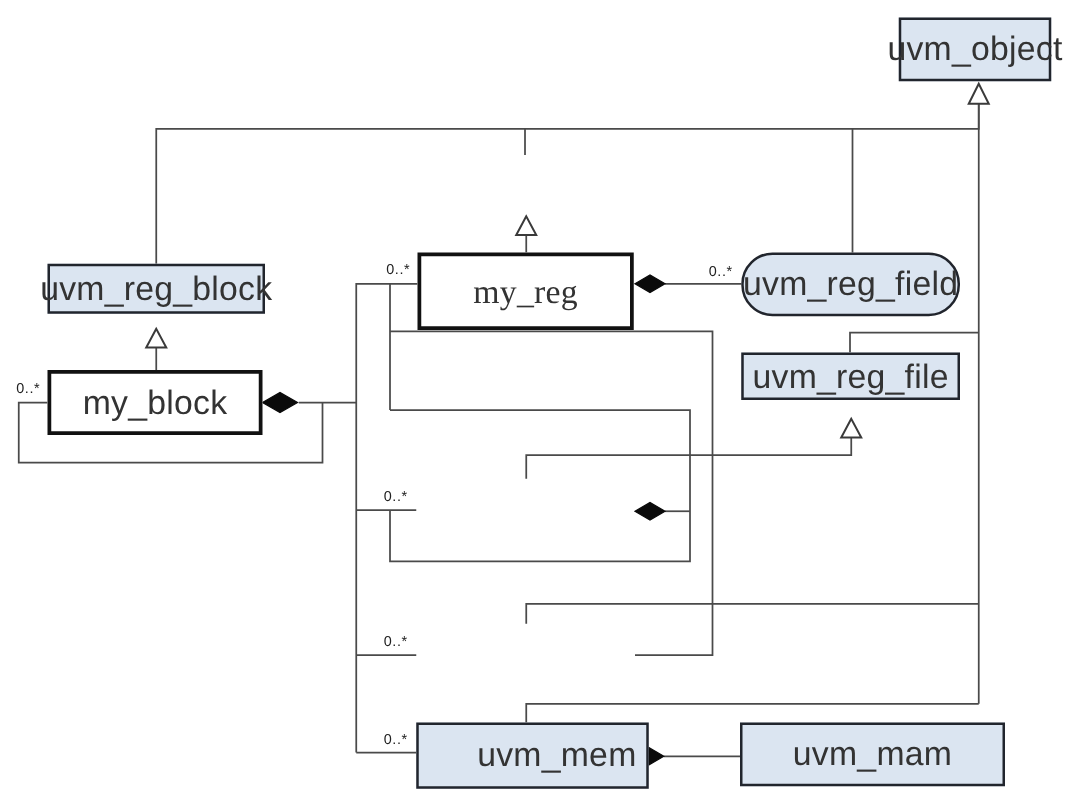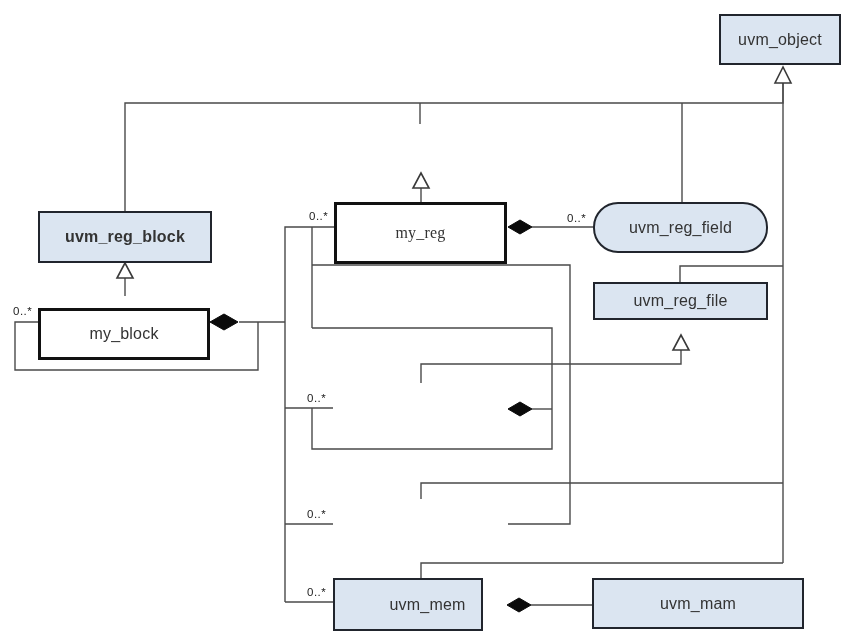--- a/index.html
+++ b/index.html
@@ -16,21 +16,21 @@
   .stage{
     position:relative;width:865px;height:633px;background:#ffffff;overflow:hidden;
     font-family:"Liberation Sans", sans-serif;
   }
   .wires{position:absolute;left:0;top:0;width:865px;height:633px;}
   .wires path{fill:none;stroke:var(--line);stroke-width:1.4;}
   .wires polygon.tri{fill:#ffffff;stroke:var(--tri-stroke);stroke-width:1.6;}
   .wires polygon.dia{fill:var(--dia-fill);stroke:var(--dia-fill);stroke-width:1;}
   .cls{
     position:absolute;display:flex;align-items:center;justify-content:center;
-    box-sizing:border-box;font-size:16px;color:var(--text);letter-spacing:.2px;
+    box-sizing:border-box;font-size:27px;color:var(--text);letter-spacing:.2px;
     white-space:nowrap;
   }
   .cls.lib{background:var(--base-fill);border:2px solid var(--base-border);}
   .cls.user{background:var(--user-fill);border:3px solid var(--user-border);}
   .mult{
     position:absolute;font-size:11.5px;color:#222222;letter-spacing:.5px;
     line-height:1;white-space:nowrap;
   }
 </style>
 </head>
@@ -72,26 +72,26 @@
     <polygon class="tri" points="125,263 117,278 133,278"></polygon>
     <polygon class="tri" points="681,335 673,350 689,350"></polygon>
 
     <polygon class="dia" points="210,322 224,314 238,322 224,330"></polygon>
     <polygon class="dia" points="508,227 520,220 532,227 520,234"></polygon>
     <polygon class="dia" points="508,409 520,402 532,409 520,416"></polygon>
     <polygon class="dia" points="507,605 519,598 531,605 519,612"></polygon>
   </svg>
 
   <div class="cls lib" style="left:719px;top:14px;width:122px;height:51px;">uvm_object</div>
-  <div class="cls lib" style="left:38px;top:211px;width:174px;height:52px;font-weight:bold;">uvm_reg_block</div>
+  <div class="cls lib" style="left:38px;top:211px;width:174px;height:40px;">uvm_reg_block</div>
   <div class="cls user" style="left:334px;top:202px;width:173px;height:62px;font-family:Liberation Serif, serif;">my_reg</div>
   <div class="cls lib" style="left:593px;top:202px;width:175px;height:51px;border-radius:25px;">uvm_reg_field</div>
   <div class="cls lib" style="left:593px;top:282px;width:175px;height:38px;">uvm_reg_file</div>
-  <div class="cls user" style="left:38px;top:308px;width:172px;height:52px;">my_block</div>
-  <div class="cls lib" style="left:333px;top:578px;width:150px;height:53px;padding-left:39px;">uvm_mem</div>
+  <div class="cls user" style="left:38px;top:296px;width:172px;height:52px;">my_block</div>
+  <div class="cls lib" style="left:333px;top:578px;width:186px;height:53px;padding-left:39px;">uvm_mem</div>
   <div class="cls lib" style="left:592px;top:578px;width:212px;height:51px;">uvm_mam</div>
 
   <span class="mult" style="left:309px;top:211px;">0..*</span>
   <span class="mult" style="left:567px;top:213px;">0..*</span>
   <span class="mult" style="left:13px;top:306px;">0..*</span>
   <span class="mult" style="left:307px;top:393px;">0..*</span>
   <span class="mult" style="left:307px;top:509px;">0..*</span>
   <span class="mult" style="left:307px;top:587px;">0..*</span>
 
 </div>

